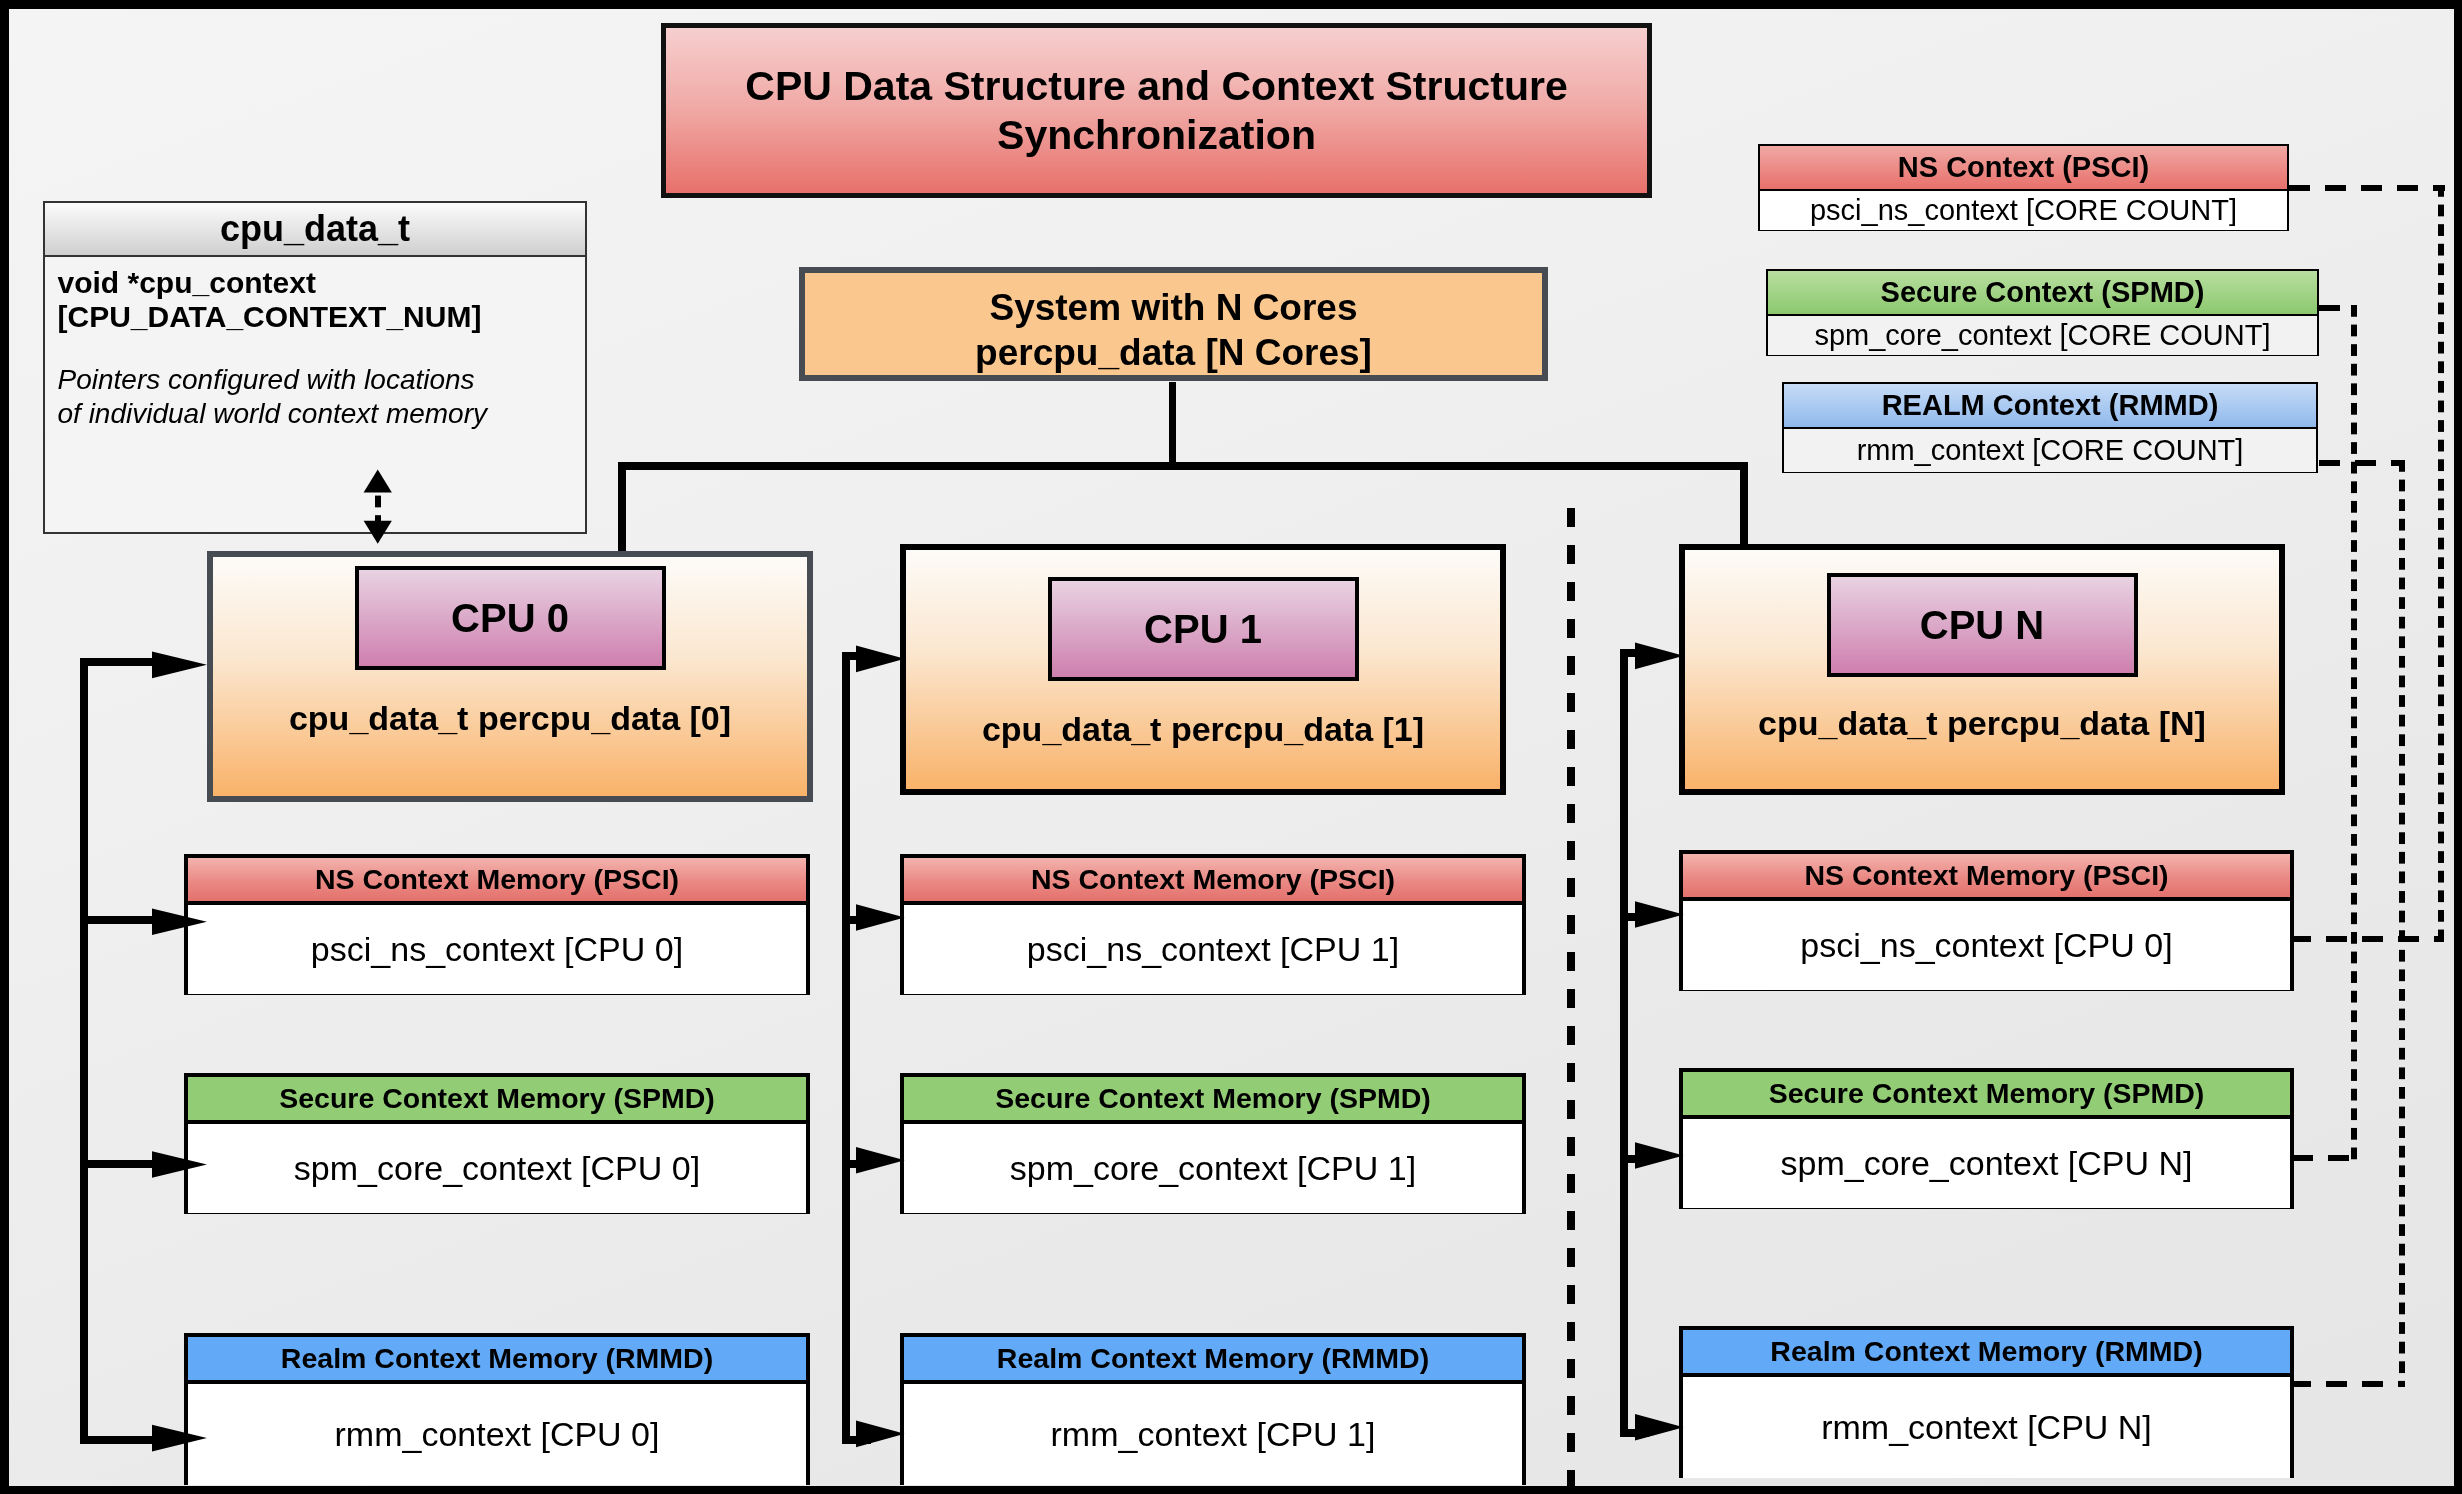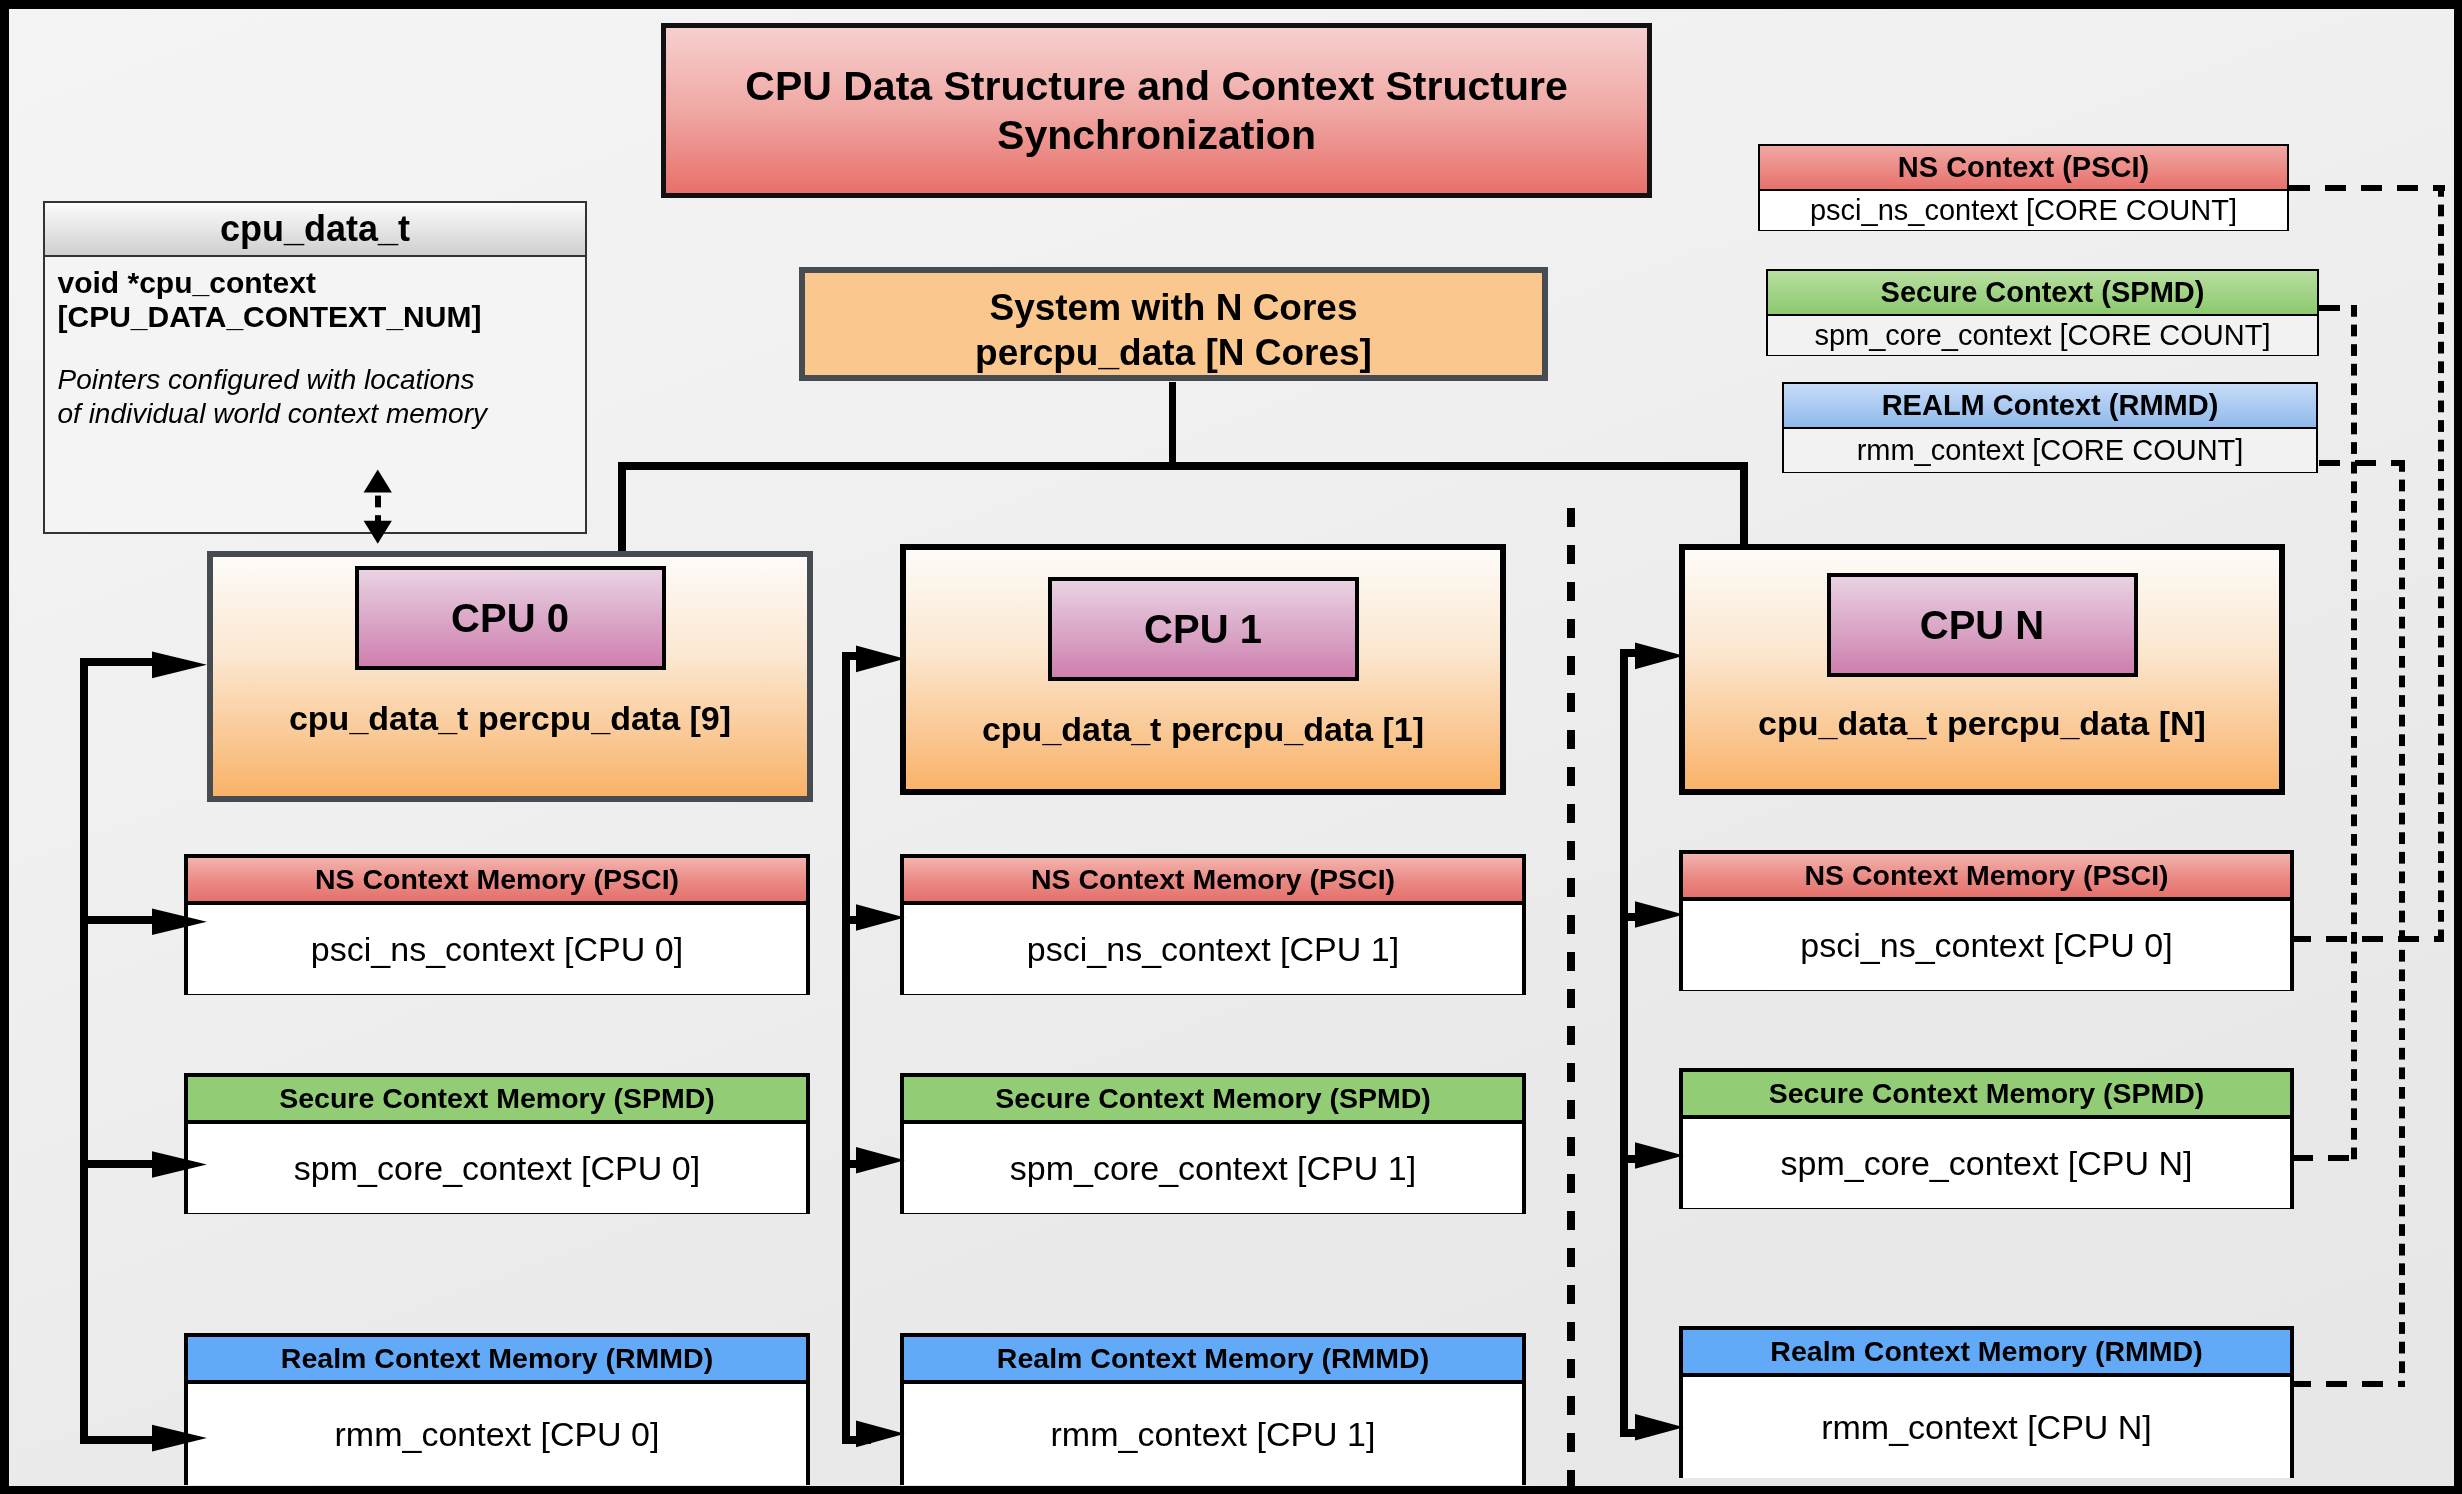--- a/index.html
+++ b/index.html
@@ -187,21 +187,21 @@
   <div class="abs dash-h" style="left:2281px;top:1372px;width:114px;height:6.2px;"></div>
 
   <div class="abs dash-h" style="left:2310px;top:296px;width:37px;height:6.2px;"></div>
   <div class="abs dot-v" style="left:2342px;top:296px;width:6.2px;height:856px;"></div>
   <div class="abs dash-h" style="left:2283px;top:1146px;width:64px;height:6.2px;"></div>
 
   <div class="abs divider" style="left:1558px;top:499px;width:8px;height:978px;"></div>
 
   <div class="abs cpu-card gray" style="left:198px;top:542px;width:606px;height:251px;">
     <div class="cpu-badge" style="width:303px;height:96px;margin-top:9px;font-size:40px;">CPU 0</div>
-    <div class="cpu-sub" style="margin-top:28.5px;font-size:34px;">cpu_data_t percpu_data [9]</div>
+    <div class="cpu-sub" style="margin-top:28.5px;font-size:34px;">cpu_data_t percpu_data [0]</div>
   </div>
 
   <div class="abs ctx-box" style="left:175px;top:845px;width:626px;height:141px;">
     <div class="ctx-hdr hdr-ns" style="height:43px;font-size:28.5px;">NS Context Memory (PSCI)</div>
     <div class="ctx-val" style="height:89px;font-size:34px;">psci_ns_context [CPU 0]</div>
   </div>
 
   <div class="abs ctx-box" style="left:175px;top:1064px;width:626px;height:141px;">
     <div class="ctx-hdr hdr-sec" style="height:43px;font-size:28.5px;">Secure Context Memory (SPMD)</div>
     <div class="ctx-val" style="height:89px;font-size:34px;">spm_core_context [CPU 0]</div>

